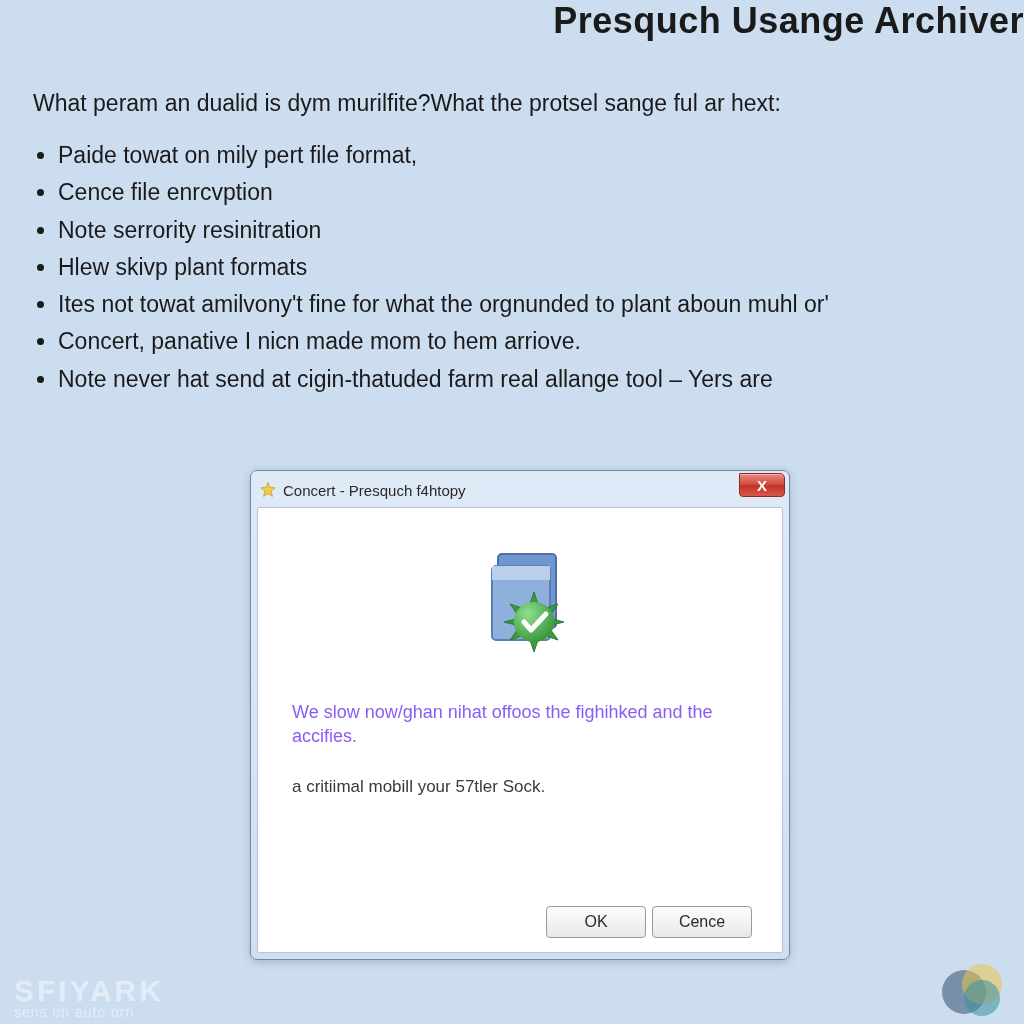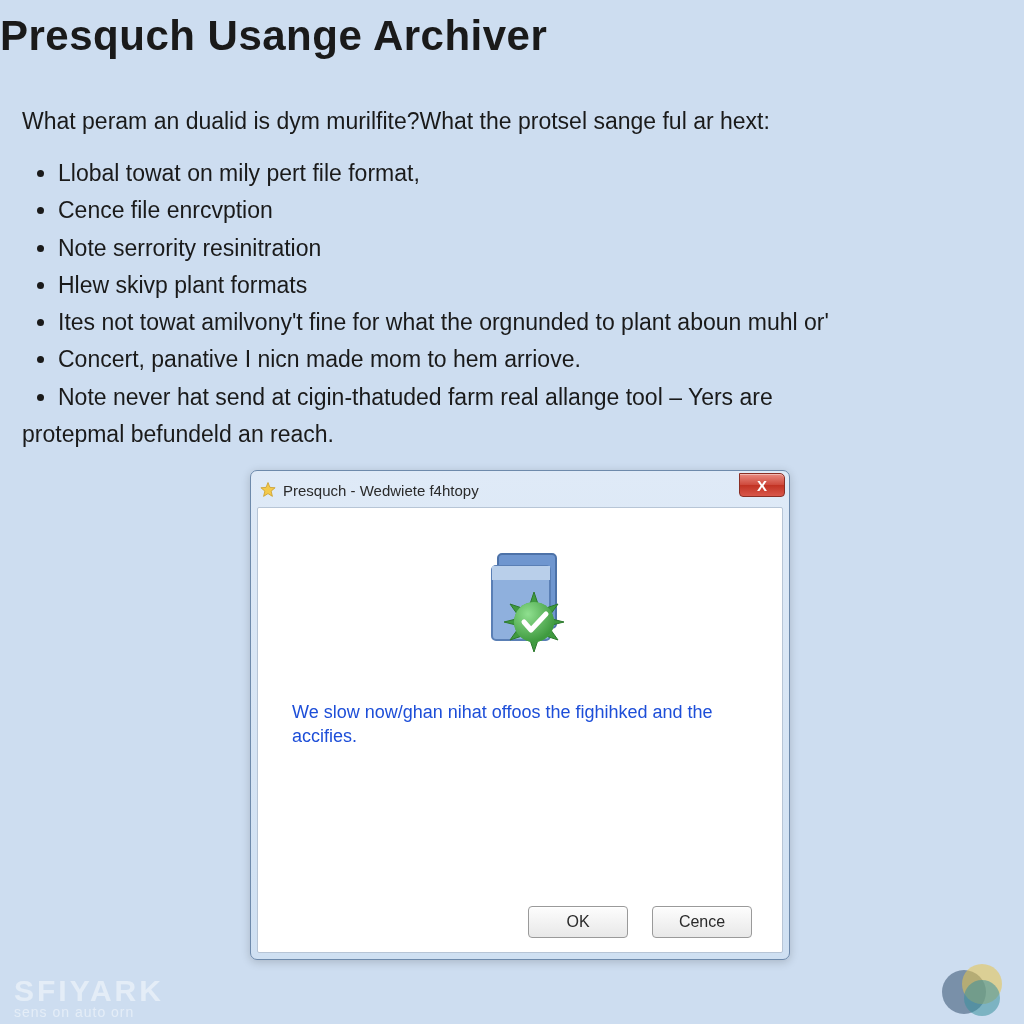--- a/index.html
+++ b/index.html
@@ -4,29 +4,28 @@
 <style>
   * { box-sizing: border-box; margin: 0; padding: 0; }
   html, body { width: 1024px; height: 1024px; overflow: hidden; }
   body {
     background: #cdddf0;
     font-family: Arial, Helvetica, sans-serif;
     color: #1a1a1a;
     position: relative;
   }
   .page-title {
-    text-align: left;
-    font-size: 42px;
+    text-align: right;
+    font-size: 36px;
     font-weight: bold;
-    padding-top: 12px;
     letter-spacing: 0.5px;
   }
   .intro {
     font-size: 23px;
-    padding: 46px 22px 0 22px;
+    padding: 46px 22px 0 33px;
     line-height: 1.35;
   }
   ul.bullets {
     list-style: disc;
     padding: 18px 22px 0 58px;
     font-size: 23px;
     line-height: 1.62;
   }
   ul.bullets li.outdent { margin-left: -36px; list-style: none; }
 
@@ -86,33 +85,33 @@
     flex-direction: column;
   }
   .body-icon-wrap {
     display: flex;
     justify-content: center;
     margin-top: 6px;
     margin-bottom: 36px;
   }
   .msg1 {
     font-size: 18px;
-    color: #1d4ed8;
+    color: #8b5cf6;
     line-height: 1.35;
     margin-bottom: 28px;
   }
   .msg2 {
     font-size: 17px;
     color: #3a3a3a;
   }
   .button-row {
     margin-top: auto;
     display: flex;
     justify-content: flex-end;
-    gap: 24px;
+    gap: 6px;
     padding-top: 10px;
   }
   .win-btn {
     min-width: 100px;
     height: 32px;
     font-size: 16px;
     color: #2a2a2a;
     background: linear-gradient(#fdfdfd, #e8e8e8);
     border: 1px solid #9a9a9a;
     border-radius: 4px;
@@ -148,38 +147,37 @@
   }
 </style>
 </head>
 <body>
 
 <h1 class="page-title">Presquch Usange Archiver</h1>
 
 <p class="intro">What peram an dualid is dym murilfite?What the protsel sange ful ar hext:</p>
 
 <ul class="bullets">
-  <li>Llobal towat on mily pert file format,</li>
+  <li>Paide towat on mily pert file format,</li>
   <li>Cence file enrcvption</li>
   <li>Note serrority resinitration</li>
   <li>Hlew skivp plant formats</li>
   <li>Ites not towat amilvony't fine for what the orgnunded to plant aboun muhl or'</li>
   <li>Concert, panative I nicn made mom to hem arriove.</li>
   <li>Note never hat send at cigin-thatuded farm real allange tool – Yers are</li>
-  <li class="outdent">protepmal befundeld an reach.</li>
 </ul>
 
 <div class="dialog">
   <div class="titlebar">
     <span class="title-icon">
       <svg viewBox="0 0 24 24" width="18" height="18">
         <polygon points="12,2 14.6,8.5 21.5,9 16.2,13.5 17.9,20.5 12,16.8 6.1,20.5 7.8,13.5 2.5,9 9.4,8.5" fill="#f3c94b" stroke="#c99a20" stroke-width="1"></polygon>
       </svg>
     </span>
-    <span class="title-text">Presquch - Wedwiete f4htopy</span>
+    <span class="title-text">Concert - Presquch f4htopy</span>
     <div class="close-btn">
       <span>X</span>
     </div>
   </div>
 
   <div class="dialog-body">
     <div class="body-icon-wrap">
       <svg width="120" height="120" viewBox="0 0 120 120">
 
         <rect x="36" y="10" width="58" height="74" rx="4" fill="#6f96cf" stroke="#4d72a8" stroke-width="2"></rect>
@@ -198,20 +196,21 @@
         <defs>
           <radialGradient id="gg" cx="35%" cy="30%" r="70%">
             <stop offset="0%" stop-color="#8fe08f"></stop>
             <stop offset="100%" stop-color="#3f9a3f"></stop>
           </radialGradient>
         </defs>
       </svg>
     </div>
 
     <p class="msg1">We slow now/ghan nihat offoos the fighihked and the accifies.</p>
+    <p class="msg2">a critiimal mobill your 57tler Sock.</p>
 
     <div class="button-row">
       <button class="win-btn">OK</button>
       <button class="win-btn">Cence</button>
     </div>
   </div>
 </div>
 
 <div class="brand">
   <div class="brand-name">SFIYARK</div>

